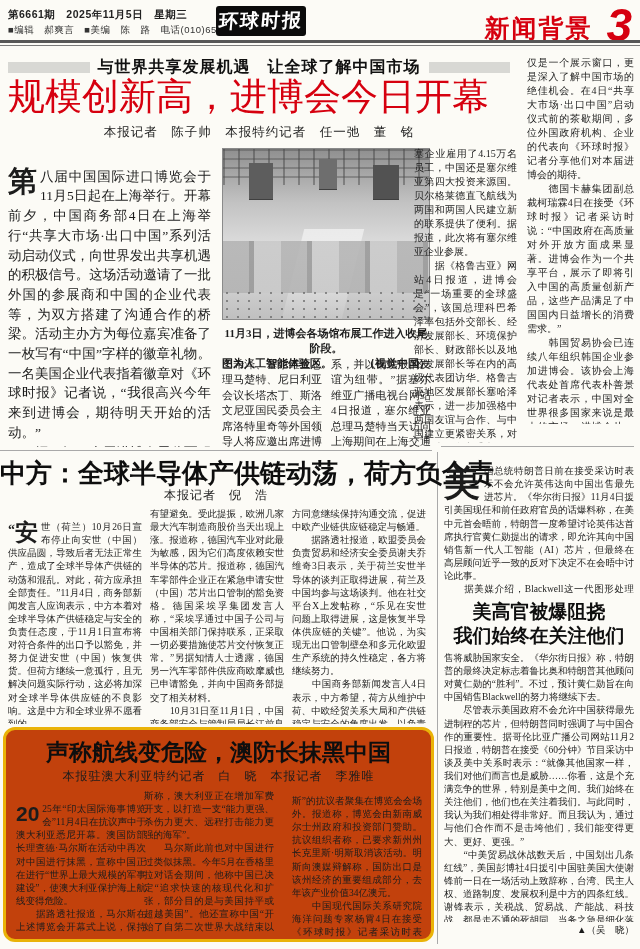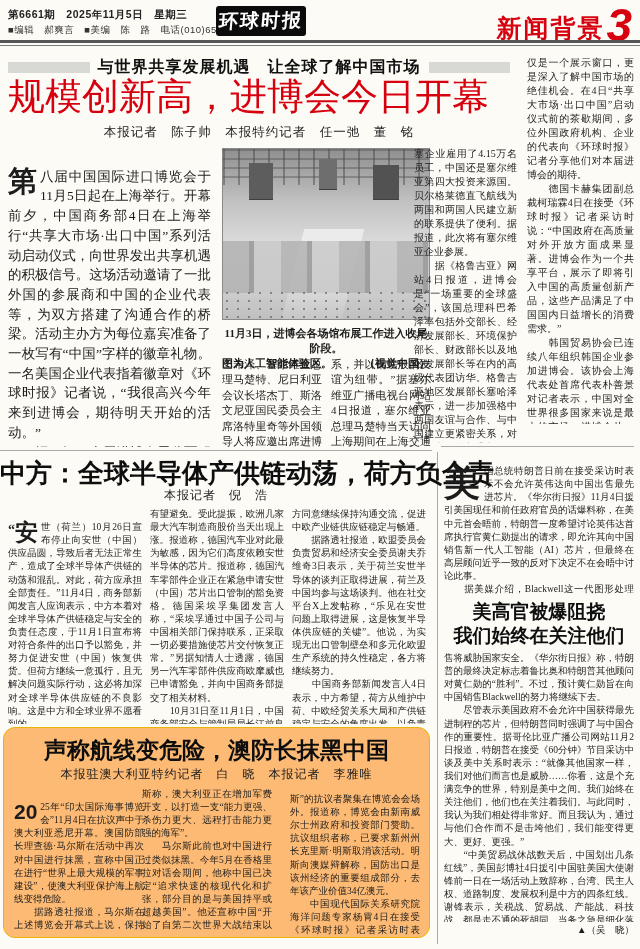--- a/index.html
+++ b/index.html
@@ -6,21 +6,21 @@
   #paper{position:relative;width:640px;height:949px;background:#fcfbf6;margin:0 auto;overflow:hidden;
          font-family:"Liberation Serif","DejaVu Serif",serif;color:#1c1c1c;}
   .abs{position:absolute;}
   .sans{font-family:"Liberation Sans","DejaVu Sans",sans-serif;}
   
   .issue-line{left:8px;top:8px;font-size:10.5px;font-weight:bold;color:#222;letter-spacing:.5px;}
   .staff-line{left:8px;top:24px;font-size:9.5px;color:#333;letter-spacing:.5px;}
   .masthead{left:216px;top:6px;width:90px;height:30px;background:#0b0b0b;border-radius:3px;
             display:flex;align-items:center;justify-content:center;}
   .masthead span{color:#fff;font-weight:900;font-size:19px;letter-spacing:2px;transform:skewX(-6deg) rotate(-1deg);}
-  .section-block{right:8px;top:2px;display:flex;align-items:flex-start;gap:2px;margin-left:36px;}
+  .section-block{right:8px;top:2px;display:flex;align-items:flex-start;gap:14px;margin-left:36px;}
   .section-label{font-weight:900;font-size:25px;letter-spacing:2px;margin-top:10px;}
   .page-number{font-weight:900;font-size:46px;line-height:1;font-style:italic;}
   .hrule-main{left:0;top:40px;width:640px;height:3px;background:#575757;}
   .hrule-sub{left:0;top:45px;width:640px;height:1px;background:#7a7a7a;}
   
   .bodytext{ text-align:justify; white-space:pre-line; overflow:hidden;}
   .lead-size{font-size:13.5px;line-height:1.46;}
   .md-size{font-size:11px;line-height:1.4;}
   .sm-size{font-size:10px;line-height:1.4;}
   .xs-size{font-size:9.5px;line-height:1.38;}
@@ -69,22 +69,22 @@
   .semi-byline{left:0;top:487px;width:432px;text-align:center;font-size:12px;letter-spacing:1px;}
   .semi-c1{left:8px;top:508px;width:134px;height:216px;}
   .semi-c2{left:150px;top:508px;width:134px;height:216px;}
   .semi-c3{left:292px;top:508px;width:134px;height:216px;}
   
   .nv-p1{left:444px;top:452px;width:190px;height:144px;}
   .nv-headline{left:444px;top:600px;width:190px;text-align:center;font-weight:900;font-size:19px;line-height:1.25;color:#0e0e0e;}
   .nv-p2{left:444px;top:652px;width:190px;height:270px;}
   .nv-sign{left:444px;top:924px;width:190px;}
   
-  .redbox{left:3px;top:727px;width:425px;height:209px;border:1px solid #eab308;border-radius:12px;
-          background:#fdba74;box-sizing:content-box;}
+  .redbox{left:3px;top:727px;width:425px;height:209px;border:3px solid #eab308;border-radius:12px;
+          background:#c2410c;box-sizing:content-box;}
   .aus-headline{position:absolute;left:0;top:7px;width:100%;text-align:center;font-weight:900;font-size:23px;white-space:nowrap;color:#0e0e0e;}
   .aus-byline{position:absolute;left:0;top:38px;width:100%;text-align:center;font-size:12px;letter-spacing:1px;}
   .aus-c1{position:absolute;left:10px;top:60px;width:130px;height:142px;}
   .aus-c2{position:absolute;left:138px;top:60px;width:130px;height:142px;}
   .aus-c3{position:absolute;left:286px;top:44px;width:130px;height:142px;margin-top:21px;}
 </style>
 </head>
 <body>
 
 <div id="paper">

